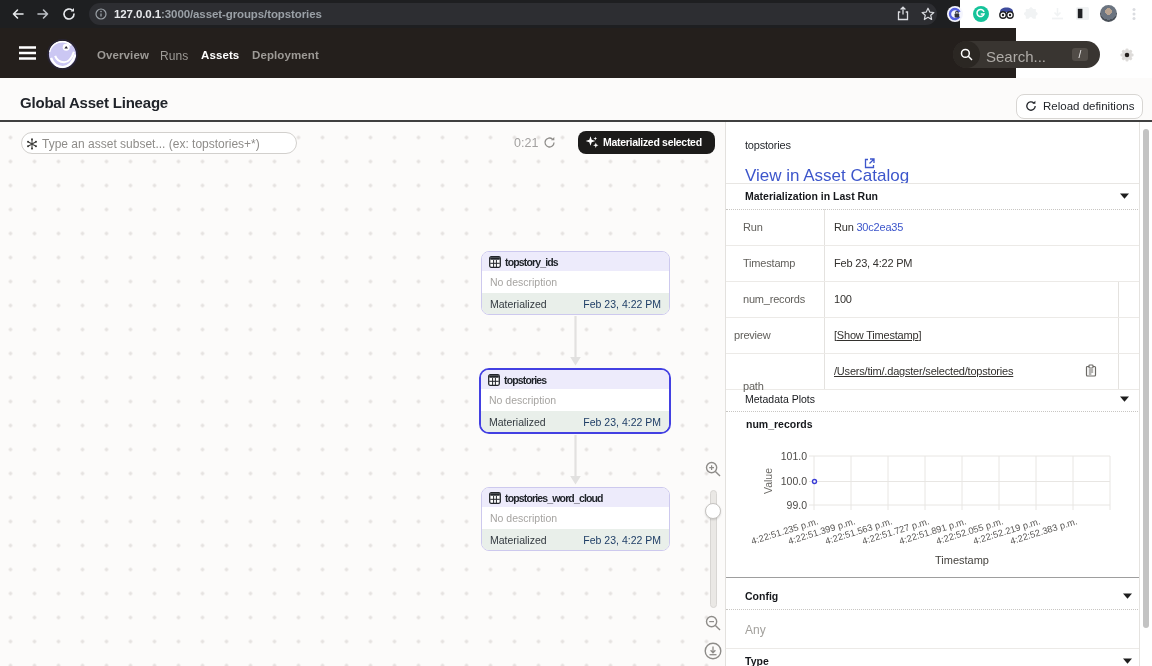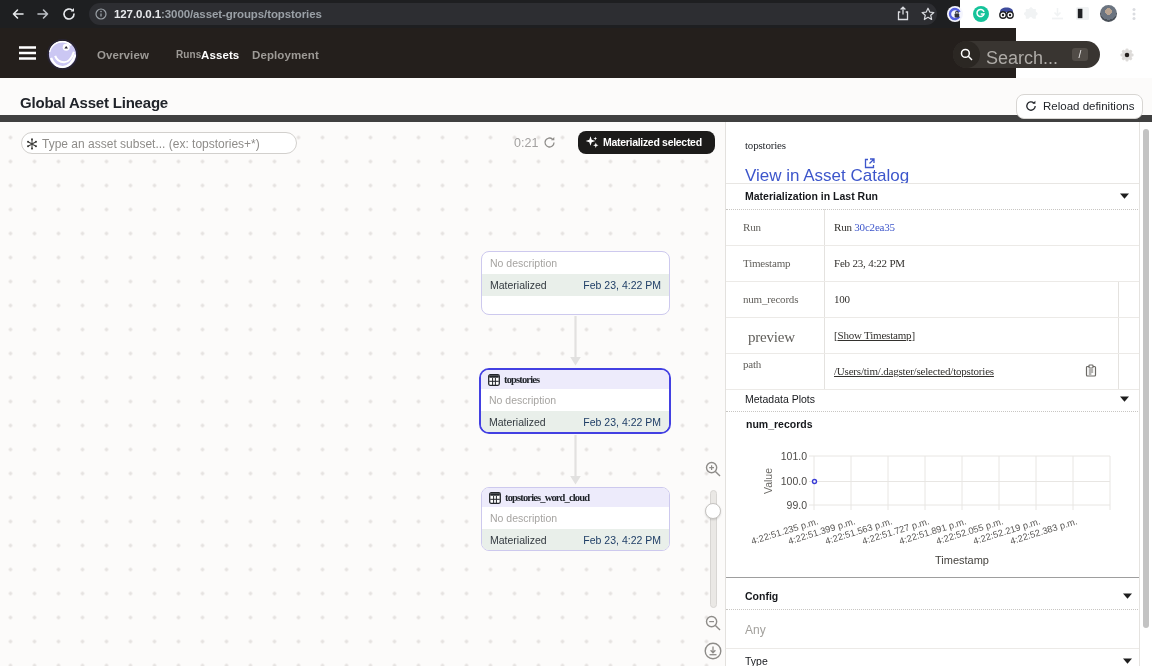--- a/index.html
+++ b/index.html
@@ -1,19 +1,19 @@
 <!DOCTYPE html>
 <html><head>
 <meta charset="utf-8">
 <style>
 *{margin:0;padding:0;box-sizing:border-box}
 html,body{width:1152px;height:666px;overflow:hidden}
 body{font-family:"Liberation Sans",sans-serif;position:relative;background:#fff}
 .abs{position:absolute}
-.mono{font-family:Liberation Serif, serif}
+.mono{font-family:Liberation Sans, sans-serif}
 svg{display:block}
 </style>
 </head>
 <body>
 
 <div class="abs" style="left:0;top:0;width:960px;height:28px;background:#1E1F21">
   <svg class="abs" style="left:11px;top:7px" width="14" height="14" viewBox="0 0 14 14">
       <path d="M12 7H2.5M6.5 3L2.5 7l4 4" stroke="#E8EAED" stroke-width="1.6" fill="none" stroke-linecap="round" stroke-linejoin="round"></path>
     </svg>
   <svg class="abs" style="left:36px;top:7px" width="14" height="14" viewBox="0 0 14 14">
@@ -89,45 +89,45 @@
     <circle cx="16" cy="16" r="15" fill="#CBC7F3" stroke="#272330" stroke-width="2"></circle>
     <g clip-path="url(#lc)" fill="none" stroke="#FFFFFF">
       <path d="M2.5 13.5 A 13.4 13.4 0 0 1 25 6.5" stroke-width="1.8"></path>
       <path d="M4.2 19.5 Q 7.5 28.6 16 29 Q 24.8 29.2 29.3 16.2" stroke-width="2.4"></path>
       <path d="M8.4 17.3 Q 10.8 23.6 17.5 24 Q 24.2 24.2 27.8 13.2" stroke-width="2.2"></path>
     </g>
     <circle cx="19.8" cy="8.6" r="3.6" fill="#fff"></circle>
     <path d="M17.95 9.9 h3.7 L19.8 7.35 z" fill="#272330"></path>
   </svg>
   <div class="abs" style="left:97px;top:21px;font-size:11.5px;font-weight:700;color:#9D9A96;letter-spacing:.1px">Overview</div>
-  <div class="abs" style="left:176px;top:21px;font-size:10px;font-weight:700;color:#9D9A96;letter-spacing:.1px">Runs</div>
+  <div class="abs" style="left:160px;top:21px;font-size:12px;font-weight:400;color:#9D9A96;letter-spacing:.1px">Runs</div>
   <div class="abs" style="left:201px;top:21px;font-size:11.5px;font-weight:700;color:#FFFFFF;letter-spacing:.1px">Assets</div>
   <div class="abs" style="left:252px;top:21px;font-size:11.5px;font-weight:700;color:#9D9A96;letter-spacing:.1px">Deployment</div>
 
   <div class="abs" style="left:953px;top:13px;width:147px;height:27px;border-radius:14px;background:#393531"></div>
   <div class="abs" style="left:953px;top:13px;width:27px;height:27px;border-radius:50%;background:#2B2723"></div>
   <svg class="abs" style="left:960px;top:20px" width="13" height="13" viewBox="0 0 13 13">
       <circle cx="5.4" cy="5.4" r="3.9" stroke="#fff" stroke-width="1.5" fill="none"></circle>
       <path d="M8.3 8.3L12 12" stroke="#fff" stroke-width="1.5"></path>
     </svg>
-  <div class="abs" style="left:986px;top:20px;font-size:18px;color:#AEABA7">Search...</div>
+  <div class="abs" style="left:986px;top:20px;font-size:15px;color:#AEABA7">Search...</div>
   <div class="abs" style="left:1072px;top:20px;width:16px;height:13px;border-radius:3px;background:#514C47;color:#E8E6E4;font-size:10px;text-align:center;line-height:13px">/</div>
   <svg class="abs" style="left:1120px;top:20px" width="14" height="14" viewBox="0 0 16 16">
       <g fill="#DDDBD9">
         <rect x="6.3" y="0.5" width="3.4" height="15" rx="1.2"></rect>
         <rect x="6.3" y="0.5" width="3.4" height="15" rx="1.2" transform="rotate(45 8 8)"></rect>
         <rect x="6.3" y="0.5" width="3.4" height="15" rx="1.2" transform="rotate(90 8 8)"></rect>
         <rect x="6.3" y="0.5" width="3.4" height="15" rx="1.2" transform="rotate(135 8 8)"></rect>
         <circle cx="8" cy="8" r="5.6"></circle>
       </g>
       <circle cx="8" cy="8" r="2.6" fill="#241F1C"></circle>
     </svg>
 </div>
 
-<div class="abs" style="left:0;top:78px;width:1152px;height:44px;background:#FCFBFA;border-bottom:7px solid #404040">
+<div class="abs" style="left:0;top:78px;width:1152px;height:44px;background:#FCFBFA;border-bottom:2px solid #404040">
   <div class="abs" style="left:20px;top:16px;font-size:15px;font-weight:700;color:#21242A;letter-spacing:-.2px">Global Asset Lineage</div>
   <div class="abs" style="left:1016px;top:16px;width:127px;height:25px;background:#fff;border:1px solid #D8D6D3;border-radius:8px"></div>
   <svg class="abs" style="left:1025px;top:22px" width="12" height="12" viewBox="0 0 12 12">
       <path d="M10.2 6a4.2 4.2 0 1 1-1.4-3.1" stroke="#23262B" stroke-width="1.3" fill="none"></path>
       <path d="M10.4 0.8v3h-3z" fill="#23262B"></path>
     </svg>
   <div class="abs" style="left:1043px;top:22px;font-size:11.5px;color:#23262B">Reload definitions</div>
 </div>
 
 <div class="abs" style="left:0;top:122px;width:726px;height:544px;background:#FCFBFA;border-right:1px solid #E3E1DE;background-image:radial-gradient(circle,#E5E2E0 1.5px,transparent 1.8px);background-size:24px 24px;background-position:-1.5px 3.5px">
@@ -159,20 +159,28 @@
   <svg class="abs" style="left:568px;top:193px" width="15" height="53" viewBox="0 0 15 53">
       <path d="M7.5 1v41" stroke="#E2E1E0" stroke-width="2.2"></path>
       <path d="M2.2 42h10.6L7.5 50.5z" fill="#E2E1E0"></path>
     </svg>
   <svg class="abs" style="left:568px;top:312px" width="15" height="53" viewBox="0 0 15 53">
       <path d="M7.5 1v41" stroke="#E2E1E0" stroke-width="2.2"></path>
       <path d="M2.2 42h10.6L7.5 50.5z" fill="#E2E1E0"></path>
     </svg>
 
   <div class="abs" style="left:481px;top:129px;width:189px;height:64px;background:#fff;border:1.5px solid #CDC9EE;border-radius:8px;overflow:hidden">
+    <div style="height:19px;background:#EDEBFB;display:flex;align-items:center;padding:0 7px">
+      <svg width="12" height="12" viewBox="0 0 12 12" style="margin-right:4px">
+          <rect x="0.7" y="0.7" width="10.6" height="10.6" rx="1.5" fill="#fff" stroke="#23262B" stroke-width="1.3"></rect>
+          <rect x="1.2" y="1.2" width="9.6" height="2.6" rx="0.8" fill="#23262B"></rect>
+          <path d="M4.6 4v7M7.4 4v7M1.2 7.3h9.6" stroke="#23262B" stroke-width="1"></path>
+        </svg>
+      <span class="mono" style="font-size:10.5px;font-weight:700;color:#21252B;letter-spacing:-.85px">topstory_ids</span>
+    </div>
     <div style="height:22px;display:flex;align-items:center;padding:0 8px;font-size:10.5px;color:#A6A4A1">No description</div>
     <div style="height:22px;background:#E9EFEA;display:flex;align-items:center;justify-content:space-between;padding:0 8px">
       <span style="font-size:10.5px;color:#333A40">Materialized</span>
         <span style="font-size:10.5px;color:#1F3E66">Feb 23, 4:22 PM</span>
     </div>
   </div>
 
   <div class="abs" style="left:479px;top:246px;width:192px;height:66px;background:#fff;border:2.5px solid #4340E2;border-radius:10px;overflow:hidden">
     <div style="height:19px;background:#EDEBFB;display:flex;align-items:center;padding:0 7px">
       <svg width="12" height="12" viewBox="0 0 12 12" style="margin-right:4px">
@@ -246,23 +254,23 @@
   <div class="abs" style="left:0;top:195px;width:414px;border-top:1px solid #ECEAE7"></div>
   <div class="abs" style="left:0;top:231px;width:414px;border-top:1px solid #ECEAE7"></div>
   <div class="abs" style="left:0;top:267px;width:414px;border-top:1px solid #ECEAE7"></div>
 
   <div class="abs mono" style="left:17px;top:99px;font-size:11px;color:#62605C;letter-spacing:-.2px">Run</div>
   <div class="abs mono" style="left:108px;top:99px;font-size:11px;color:#33312E;letter-spacing:-.2px">Run <span style="color:#3D56CB">30c2ea35</span></div>
   <div class="abs mono" style="left:17px;top:135px;font-size:11px;color:#62605C;letter-spacing:-.2px">Timestamp</div>
   <div class="abs mono" style="left:108px;top:135px;font-size:11px;color:#33312E;letter-spacing:-.2px">Feb 23, 4:22 PM</div>
   <div class="abs mono" style="left:17px;top:171px;font-size:11px;color:#62605C;letter-spacing:-.2px">num_records</div>
   <div class="abs mono" style="left:108px;top:171px;font-size:11px;color:#33312E;letter-spacing:-.2px">100</div>
-  <div class="abs mono" style="left:22px;top:207px;font-size:15px;color:#62605C;letter-spacing:-.2px">preview</div>
+  <div class="abs mono" style="left:8px;top:207px;font-size:11px;color:#62605C;letter-spacing:-.2px">preview</div>
   <div class="abs mono" style="left:108px;top:207px;font-size:11px;color:#33312E;letter-spacing:-.2px">[<span style="text-decoration:underline">Show Timestamp</span>]</div>
-  <div class="abs mono" style="left:17px;top:236px;font-size:11px;color:#62605C;letter-spacing:-.2px">path</div>
+  <div class="abs mono" style="left:17px;top:258px;font-size:11px;color:#62605C;letter-spacing:-.2px">path</div>
   <div class="abs mono" style="left:108px;top:243px;font-size:11px;color:#33312E;letter-spacing:-.2px;text-decoration:underline">/Users/tim/.dagster/selected/topstories</div>
   <svg class="abs" style="left:359px;top:242px" width="12" height="13" viewBox="0 0 12 13">
       <rect x="1.5" y="2.5" width="9" height="9.5" rx="1" stroke="#6B6965" stroke-width="1.2" fill="none"></rect>
       <rect x="4" y="1" width="4" height="3" rx="0.8" fill="#fff" stroke="#6B6965" stroke-width="1.2"></rect>
       <path d="M3.8 6h4.4M3.8 8h4.4M3.8 10h2.6" stroke="#6B6965" stroke-width="1"></path>
     </svg>
 
   <div class="abs" style="left:19px;top:271px;font-size:10.5px;font-weight:400;color:#16181C">Metadata Plots</div>
   <svg class="abs" style="left:394px;top:274px" width="9" height="6" viewBox="0 0 9 6">
       <path d="M0 .5h9L4.5 5.8z" fill="#1E1E1E"></path>
@@ -298,20 +306,20 @@
   </svg>
 
   <div class="abs" style="left:0;top:455px;width:414px;border-top:1.5px solid #9E9E9E"></div>
   <div class="abs" style="left:19px;top:468px;font-size:10.5px;font-weight:700;color:#16181C">Config</div>
   <svg class="abs" style="left:397px;top:471px" width="9" height="6" viewBox="0 0 9 6">
       <path d="M0 .5h9L4.5 5.8z" fill="#1E1E1E"></path>
     </svg>
   <div class="abs" style="left:0;top:487px;width:414px;border-top:1px dotted #C8C6C3"></div>
   <div class="abs" style="left:19px;top:501px;font-size:12px;color:#A3A19D">Any</div>
   <div class="abs" style="left:0;top:526px;width:414px;border-top:1px solid #ECEAE7"></div>
-  <div class="abs" style="left:19px;top:533px;font-size:10.5px;font-weight:400;color:#16181C">Type</div>
+  <div class="abs" style="left:19px;top:533px;font-size:10.5px;font-weight:700;color:#16181C">Type</div>
   <svg class="abs" style="left:397px;top:536px" width="9" height="6" viewBox="0 0 9 6">
       <path d="M0 .5h9L4.5 5.8z" fill="#1E1E1E"></path>
     </svg>
 
   <div class="abs" style="left:413px;top:0;width:1px;height:544px;background:#E5E3E0"></div>
   <div class="abs" style="left:417px;top:7px;width:6px;height:499px;border-radius:3px;background:#C3C3C3"></div>
 </div>
 
 </body></html>

